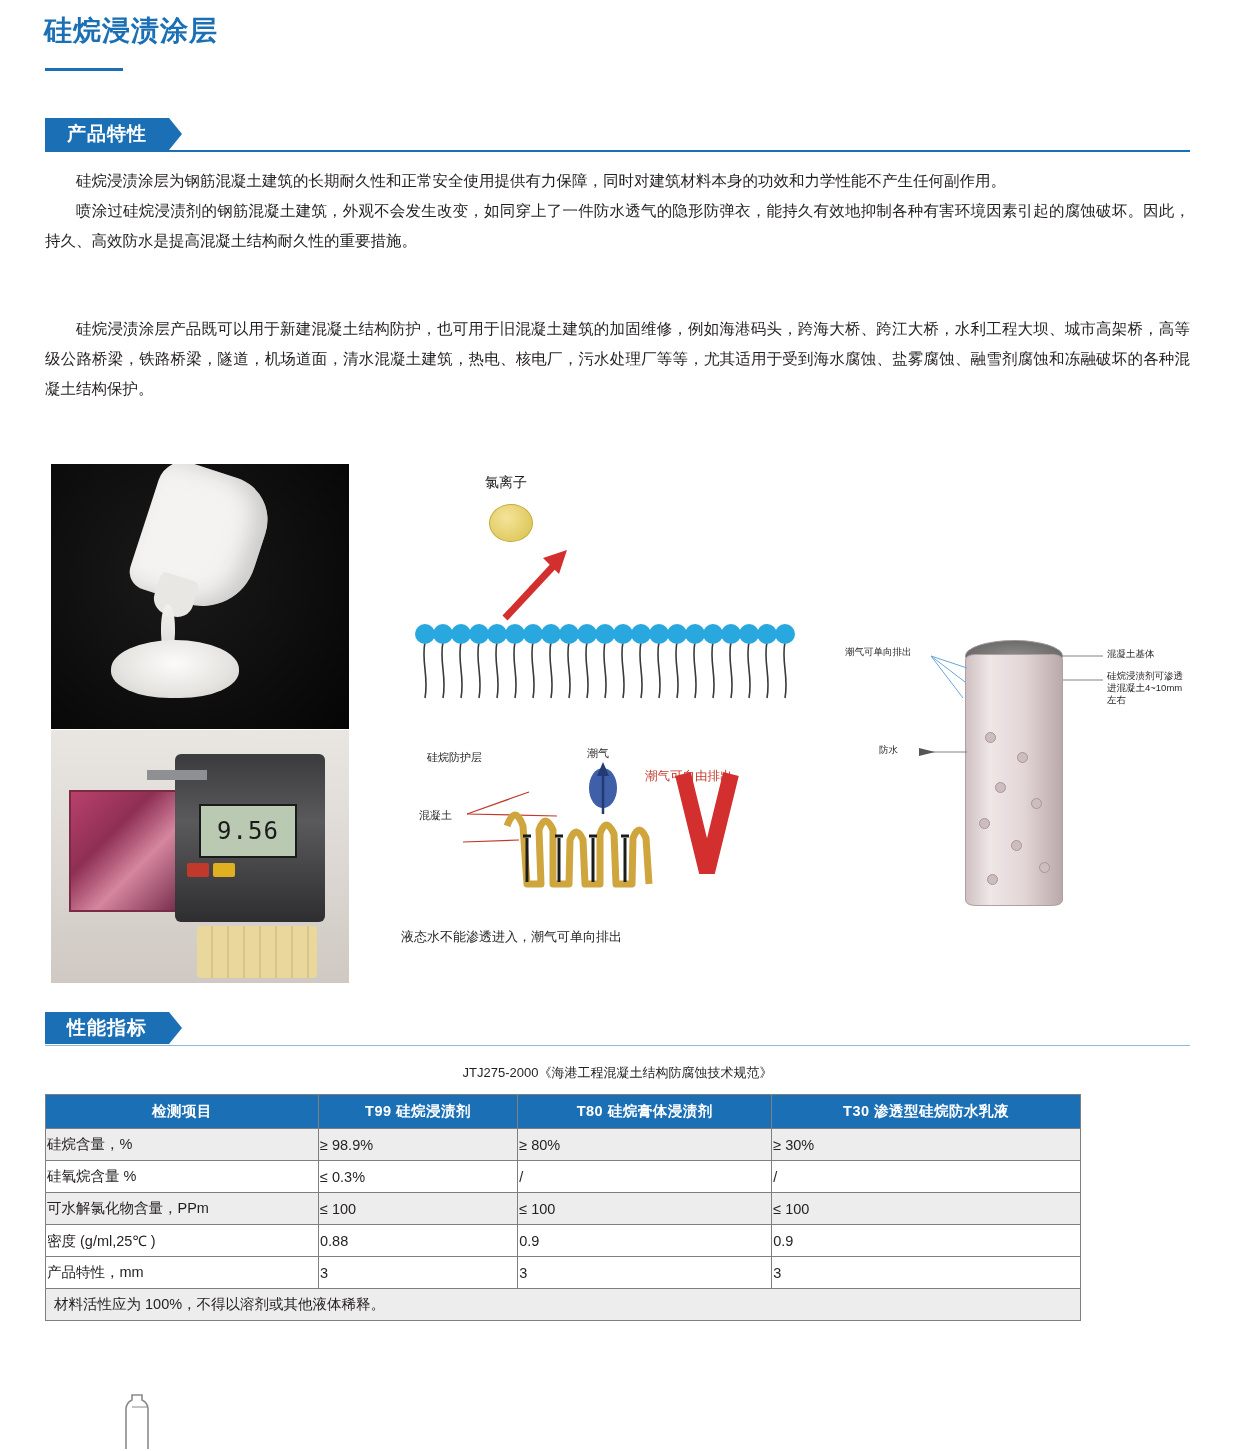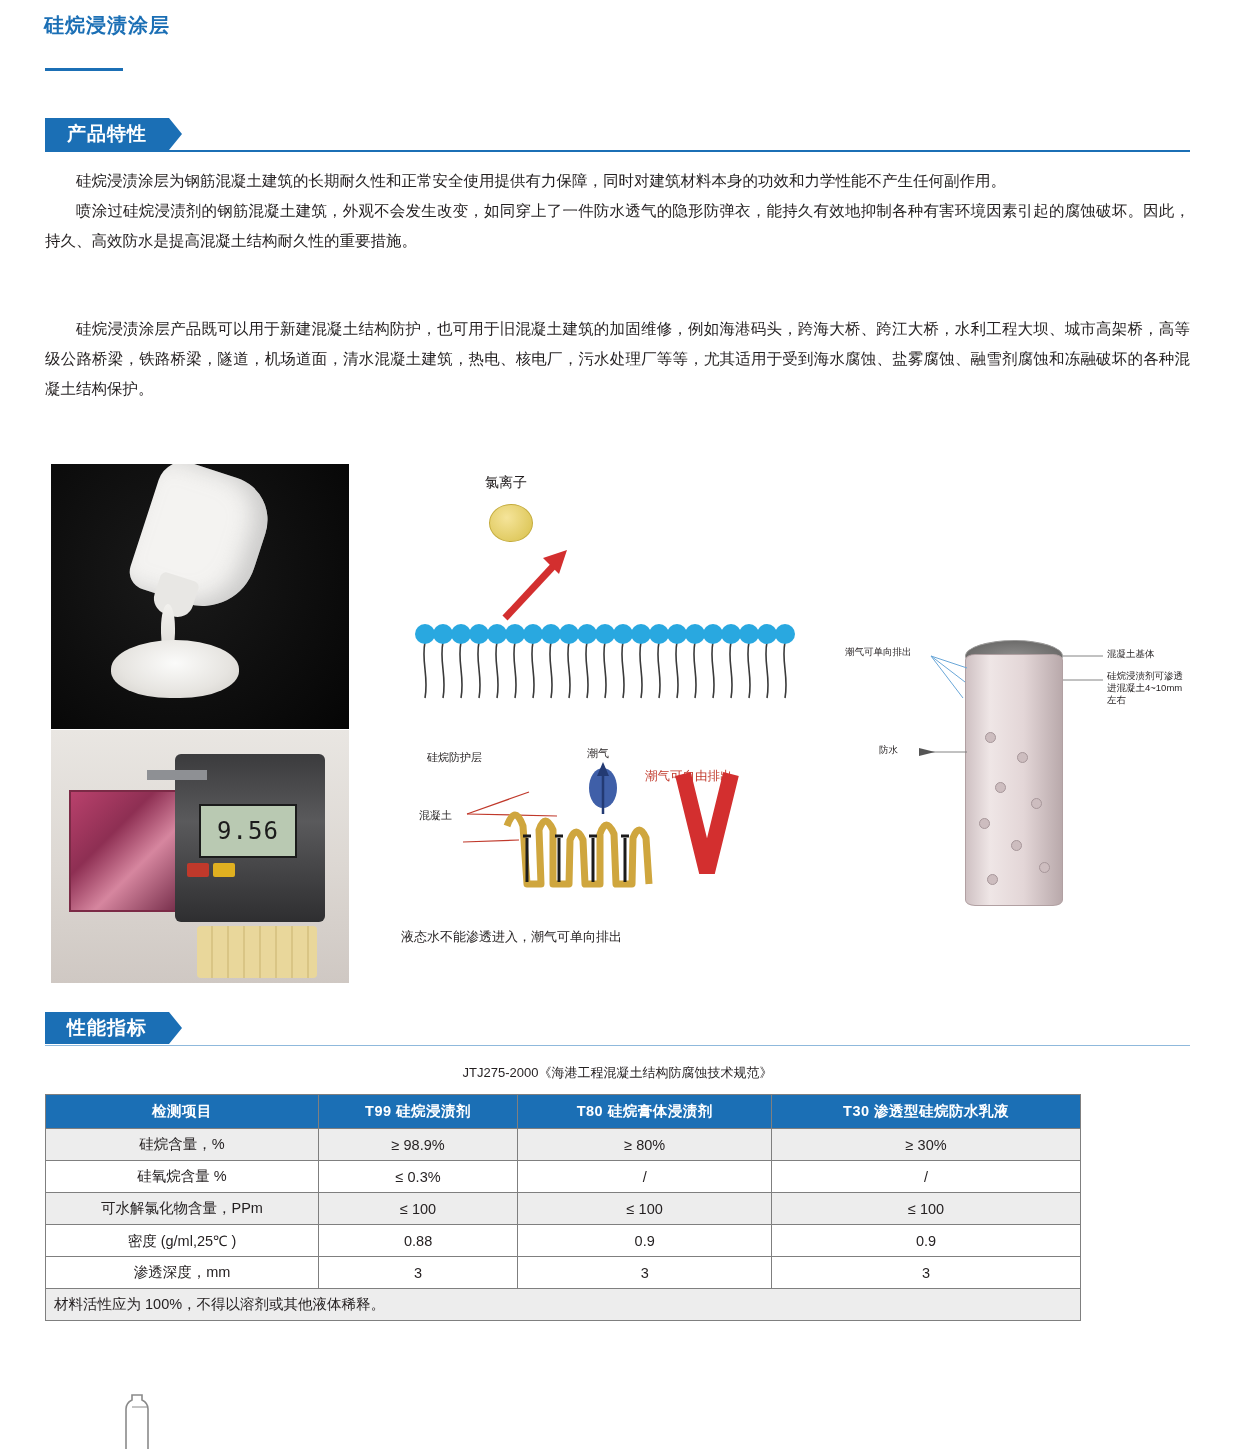--- a/index.html
+++ b/index.html
@@ -20,21 +20,21 @@
     min-height: 1451px;
     padding: 0;
     box-sizing: border-box;
   }
 
   
   .doc-title {
     position: absolute;
     left: 44px;
     top: 12px;
-    font-size: 20px;
+    font-size: 28px;
     font-weight: bold;
     color: #1b6fb5;
     letter-spacing: 1px;
   }
   .title-rule {
     position: absolute;
     left: 45px;
     top: 68px;
     width: 78px;
     height: 3px;
@@ -316,21 +316,20 @@
     color: #ffffff;
     font-weight: bold;
     border: 1px solid #7f7f7f;
     height: 31px;
     text-align: center;
     letter-spacing: 0.5px;
   }
   table.perf td {
     border: 1px solid #7f7f7f;
     height: 29px;
-    text-align: center;
     color: #231f20;
   }
   table.perf tr.odd td { background: #ededed; }
   table.perf tr.even td { background: #ffffff; }
   table.perf td.note {
     text-align: left;
     padding-left: 8px;
     background: #ededed;
   }
   .col-1 { width: 270px; }
@@ -533,21 +532,21 @@
           <td>≤ 100</td>
           <td>≤ 100</td>
         </tr>
         <tr class="even">
           <td>密度 (g/ml,25℃ )</td>
           <td>0.88</td>
           <td>0.9</td>
           <td>0.9</td>
         </tr>
         <tr class="even">
-          <td>渗透深度，mm</td>
+          <td>产品特性，mm</td>
           <td>3</td>
           <td>3</td>
           <td>3</td>
         </tr>
         <tr>
           <td class="note" colspan="4">材料活性应为 100%，不得以溶剂或其他液体稀释。</td>
         </tr>
       </tbody>
     </table>
   </div>

